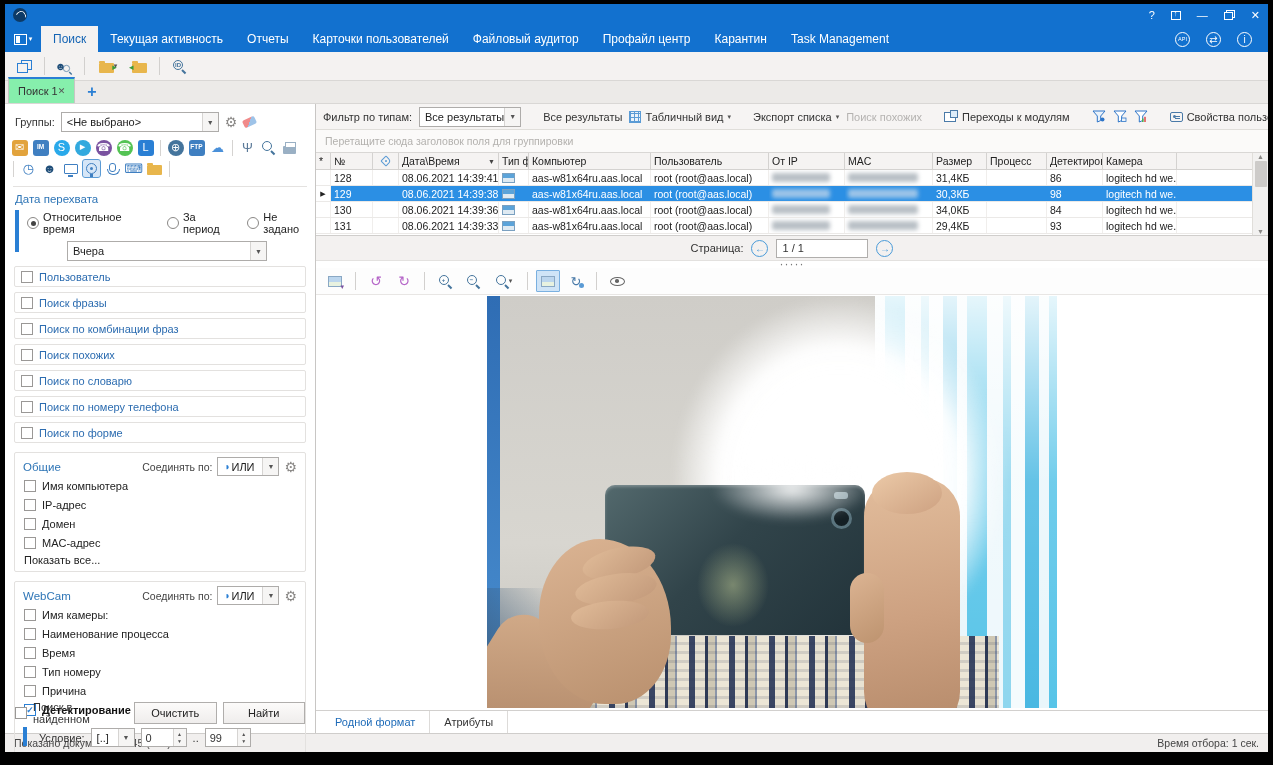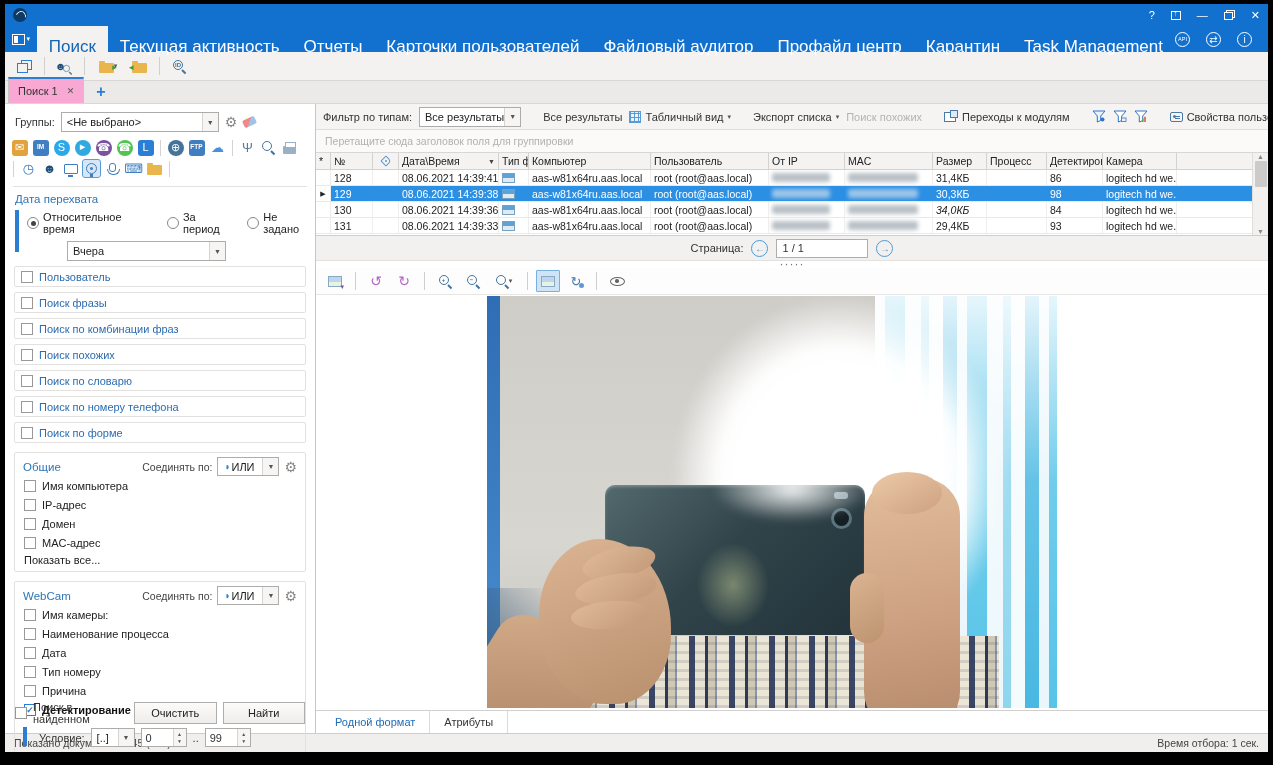--- a/index.html
+++ b/index.html
@@ -19,21 +19,21 @@
   .restore { position:relative; width:11px; height:10px; }
   .restore::before { content:""; position:absolute; right:0; top:0; width:7px; height:6px; border:1px solid #fff; }
   .restore::after { content:""; position:absolute; left:0; bottom:0; width:7px; height:6px; border:1px solid #fff; background:#1271cf; }
 
   
   .ribbon { height:26px; background:#1271cf; display:flex; align-items:stretch; color:#fff; }
   .appmenu { width:36px; display:flex; align-items:center; justify-content:center; gap:2px; }
   .menuglyph { width:13px; height:11px; border:1px solid #fff; position:relative; }
   .menuglyph::after { content:""; position:absolute; left:1px; top:1px; width:4px; height:7px; background:#fff; }
   .tinycaret { font-size:7px; color:#fff; }
-  .rtab { padding:8px 12px; line-height:26px; font-size:17px; white-space:nowrap; }
+  .rtab { padding:0 12px; line-height:26px; font-size:12px; white-space:nowrap; }
   .rtab.active { background:#f4f2f1; color:#1464b4; }
   .ribbon-right { margin-left:auto; display:flex; gap:16px; align-items:center; padding-right:16px; }
   .circ-ic { width:15px; height:15px; border:1.2px solid #fff; border-radius:50%; display:flex; align-items:center; justify-content:center; font-size:5.5px; color:#fff; }
   .circ-ic.g12 { font-size:10px; }
 
   
   .toolbar { height:29px; background:#f4f2f1; border-bottom:1px solid #d9d7d5; display:flex; align-items:center; padding:0 7px; gap:3px; }
   .tbtn { width:25px; height:24px; display:flex; align-items:center; justify-content:center; position:relative; }
   .tsep { width:1px; height:18px; background:#d2d0ce; margin:0 4px; }
   .wins { position:relative; width:15px; height:13px; }
@@ -45,21 +45,21 @@
   .mag .magtxt { position:absolute; left:1px; top:1px; width:8px; height:8px; display:flex; align-items:center; justify-content:center; font-size:6px; color:#44749c; font-weight:bold; }
   .person { font-size:11px; color:#1f4e79; line-height:1; }
   .folder { width:15px; height:10px; background:#e8b64c; border-radius:1px; position:relative; margin-top:3px; }
   .folder::before { content:""; position:absolute; top:-2px; left:0; width:6px; height:2px; background:#e8b64c; border-radius:1px 1px 0 0; }
   .folder.arr-r::after { content:"▸"; position:absolute; right:-3px; top:-1px; color:#3a9a3a; font-size:9px; }
   .folder.arr-l::after { content:"◂"; position:absolute; left:-3px; top:-1px; color:#3a9a3a; font-size:9px; }
   .caret { font-size:7px; color:#555; }
 
   
   .doctabs { height:23px; background:#eceae8; display:flex; align-items:flex-end; padding-left:3px; border-bottom:1px solid #d9d7d5; }
-  .dtab { height:21px; background:#f9a8d4; border:1px solid #c8c6c4; border-bottom:none; border-top:2px solid #2a7fd4; display:flex; align-items:center; padding:12px 9px; gap:9px; }
+  .dtab { height:21px; background:#86efac; border:1px solid #c8c6c4; border-bottom:none; border-top:2px solid #2a7fd4; display:flex; align-items:center; padding:12px 9px; }
   .dtab-close { color:#555; font-size:9px; }
   .dtab-add { color:#2a7fd4; font-size:16px; font-weight:bold; margin:0 0 2px 12px; }
 
   
   .content { position:relative; height:629px; display:flex; background:#fff; }
   .leftpanel { width:311px; border-right:1px solid #c8c6c4; position:relative; background:#fff; flex:0 0 auto; }
   .rightpanel { flex:1; display:flex; flex-direction:column; background:#fff; min-width:0; }
 
   
   .groups-row { display:flex; align-items:center; gap:6px; padding:8px 8px 5px 10px; }
@@ -86,21 +86,21 @@
   .printer { width:13px; height:8px; background:#9ab0c4; border-radius:1px; position:relative; margin-top:4px; }
   .printer::before { content:""; position:absolute; top:-4px; left:2px; width:9px; height:4px; background:#fff; border:1px solid #9ab0c4; }
   .hr { height:1px; background:#e4e2e0; margin:7px 8px 4px; }
   .section-title { color:#2e75b6; font-size:11.5px; padding:2px 10px 1px; }
   .date-block { position:relative; padding-left:20px; margin-top:2px; }
   .accentbar { position:absolute; left:10px; top:2px; width:4px; height:42px; background:#2a7fd4; }
   .radio-row { display:flex; align-items:center; gap:13px; padding:3px 0 2px 2px; }
   .ropt { display:flex; align-items:center; gap:4px; color:#222; }
   .radio { width:12px; height:12px; border:1px solid #8a8886; border-radius:50%; background:#fff; position:relative; flex:0 0 auto; }
   .radio.sel::after { content:""; position:absolute; inset:2.5px; background:#444; border-radius:50%; }
-  .date-combo { width:159px; margin:4px 0 0 42px; }
+  .date-combo { width:200px; margin:4px 0 0 42px; }
   .sbox { border:1px solid #e3e1df; border-radius:2px; margin:5px 9px 0; height:21px; display:flex; align-items:center; gap:6px; padding:0 6px; }
   .cb { width:12px; height:12px; border:1px solid #9a9896; background:#fff; flex:0 0 auto; font-size:9px; line-height:10px; text-align:center; color:#2a7fd4; }
   .cb.on { border-color:#2a7fd4; }
   .blue-label { color:#2c6cb0; }
   .group-box { border:1px solid #e3e1df; border-radius:2px; margin:9px 9px 0; padding:4px 8px 5px; }
   .group-head { display:flex; align-items:center; gap:5px; }
   .gb-title { color:#2e75b6; font-size:11.5px; }
   .join-label { margin-left:auto; color:#444; font-size:10.5px; }
   .join-combo { width:62px; height:19px; }
   .orb { color:#2a7fd4; font-size:10px; margin-right:2px; }
@@ -453,21 +453,21 @@
             <div class="chk-row">
               <span class="cb"></span>
               <span>Имя камеры:</span>
             </div>
             <div class="chk-row">
               <span class="cb"></span>
               <span>Наименование процесса</span>
             </div>
             <div class="chk-row">
               <span class="cb"></span>
-              <span>Дата</span>
+              <span>Время</span>
             </div>
             <div class="chk-row">
               <span class="cb"></span>
               <span>Тип номеру</span>
             </div>
             <div class="chk-row">
               <span class="cb"></span>
               <span>Причина</span>
             </div>
             <div class="chk-row bold">
@@ -657,21 +657,21 @@
                 <span class="ftico"></span>
               </div>
               <div class="td" style="width: 122px; flex: 0 0 auto;">aas-w81x64ru.aas.local</div>
               <div class="td" style="width: 118px; flex: 0 0 auto;">root (root@aas.local)</div>
               <div class="td" style="width: 76px; flex: 0 0 auto;">
                 <span class="blurbar" style="width: 58px;"></span>
               </div>
               <div class="td" style="width: 88px; flex: 0 0 auto;">
                 <span class="blurbar" style="width: 70px;"></span>
               </div>
-              <div class="td" style="width: 54px; flex: 0 0 auto; font-style: italic;">34,0КБ</div>
+              <div class="td" style="width: 54px; flex: 0 0 auto;">34,0КБ</div>
               <div class="td" style="width: 60px; flex: 0 0 auto;"></div>
               <div class="td" style="width: 56px; flex: 0 0 auto;">84</div>
               <div class="td" style="width: 74px; flex: 0 0 auto;">logitech hd we...</div>
               <div class="td" style="flex: 1 1 0%; border-right: none;"></div>
             </div>
             <div class="trow">
               <div class="td ind" style="width: 15px; flex: 0 0 auto;"></div>
               <div class="td" style="width: 42px; flex: 0 0 auto;">131</div>
               <div class="td" style="width: 26px; flex: 0 0 auto;"></div>
               <div class="td" style="width: 100px; flex: 0 0 auto;">08.06.2021 14:39:33</div>

